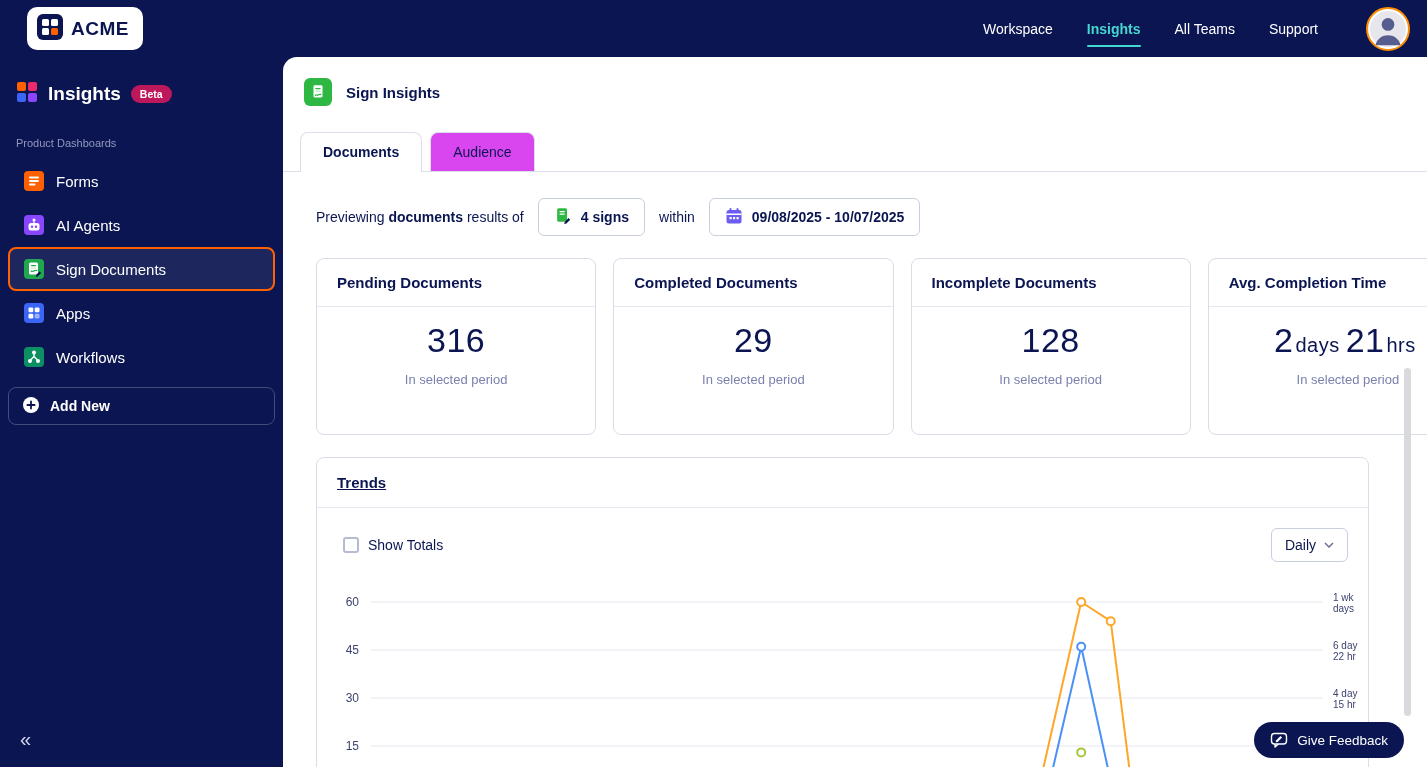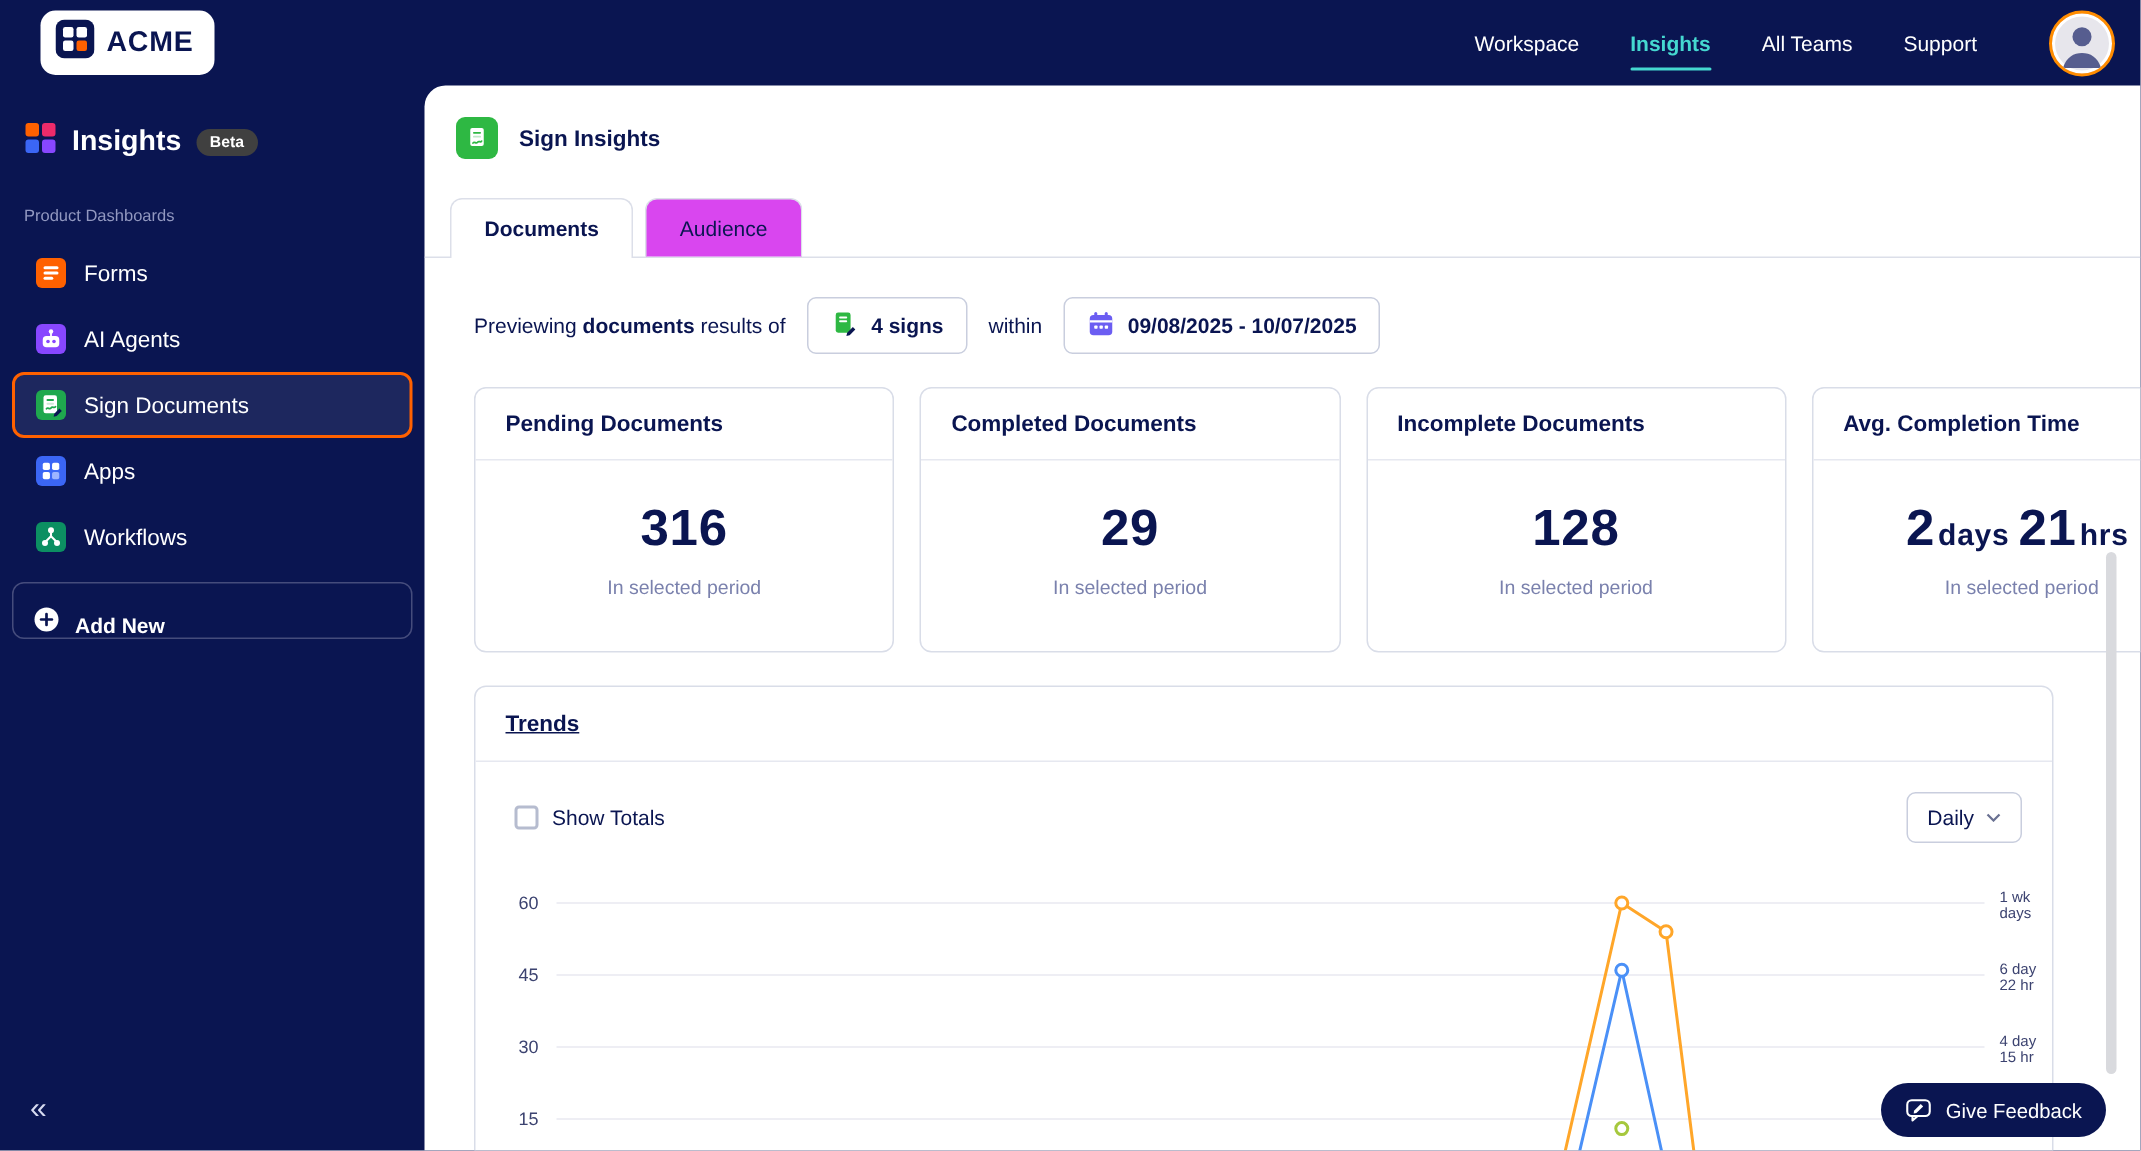--- a/index.html
+++ b/index.html
@@ -14,46 +14,46 @@
   .topnav { display:flex; align-items:center; gap:34px; }
   .topnav a { color:#fff; font-size:14px; text-decoration:none; cursor:pointer; position:relative; }
   .topnav a.active { color:#45d8d0; font-weight:700; }
   .topnav a.active::after { content:""; position:absolute; left:0; right:0; bottom:-10px; height:2px; background:#45d8d0; border-radius:2px; }
   .avatar { width:44px; height:44px; border-radius:50%; border:2px solid #ff8c00; box-shadow:inset 0 0 0 2px #fff; background:#e7e6ec; display:flex; align-items:center; justify-content:center; overflow:hidden; margin-left:14px; cursor:pointer; }
 
   
   .sidebar { position:absolute; top:57px; left:0; width:283px; bottom:0; color:#fff; }
   .sidebar-head { display:flex; align-items:center; gap:10px; padding:24px 16px 10px 16px; }
   .sidebar-title { font-size:19px; font-weight:700; }
-  .beta { background:#404040; color:#fff; font-size:10.5px; font-weight:700; padding:3px 9px; border-radius:10px; }
+  .beta { background:#be185d; color:#fff; font-size:10.5px; font-weight:700; padding:3px 9px; border-radius:10px; }
   .section-label { padding:20px 16px 10px 16px; font-size:11px; color:#9298c0; }
   .side-item { height:44px; display:flex; align-items:center; gap:12px; margin:0 8px; padding:0 14px; font-size:15px; border:2px solid transparent; border-radius:8px; cursor:pointer; }
   .side-item.selected { border-color:#ff6100; background:rgba(255,255,255,0.08); }
   .side-icon { width:20px; height:20px; flex:0 0 20px; }
-  .add-new { margin:8px; width:267px; height:38px; display:flex; align-items:flex-end; gap:10px; padding:0 13px; background:transparent; border:1px solid #454c7c; border-radius:8px; color:#fff; font-size:14px; font-weight:700; font-family:inherit; cursor:pointer; }
+  .add-new { margin:8px; width:267px; height:38px; display:flex; align-items:center; gap:10px; padding:0 13px; background:transparent; border:1px solid #454c7c; border-radius:8px; color:#fff; font-size:14px; font-weight:700; font-family:inherit; cursor:pointer; }
   .collapse { position:absolute; left:20px; bottom:16px; font-size:20px; color:#d6daf0; cursor:pointer; }
 
   
   .main { position:absolute; left:283px; top:57px; right:0; bottom:0; background:#fff; border-top-left-radius:14px; overflow:hidden; color:#0a1551; }
   .main-header { display:flex; align-items:center; gap:14px; margin:21px 0 0 21px; }
   .main-header h1 { font-size:15px; font-weight:700; }
   .app-icon { width:28px; height:28px; border-radius:6px; background:#2eb843; display:flex; align-items:center; justify-content:center; }
 
   .tabs { display:flex; align-items:flex-end; gap:8px; padding-left:17px; margin-top:26px; border-bottom:1px solid #dcdfe9; }
   .tab { border:1px solid #dcdfe9; border-bottom:none; border-radius:8px 8px 0 0; background:#d946ef; padding:11px 22px; font-size:14px; cursor:pointer; }
   .tab.active { background:#fff; font-weight:700; margin-bottom:-1px; padding-bottom:12px; }
 
   .filter-row { display:flex; align-items:center; gap:14px; margin:26px 0 0 33px; font-size:14px; }
   .filter-row b { font-weight:700; }
   .chip { display:inline-flex; align-items:center; gap:9px; border:1px solid #c9cede; border-radius:6px; background:#fff; height:38px; padding:0 15px; font-size:14px; font-weight:700; color:#0a1551; font-family:inherit; cursor:pointer; }
 
   .stats-row { display:flex; gap:17px; width:1172px; margin:22px 0 0 33px; }
   .stat-card { flex:1; border:1px solid #d9dde8; border-radius:8px; background:#fff; height:177px; }
   .stat-h { padding:15px 20px; font-size:15px; font-weight:700; border-bottom:1px solid #e6e8f0; }
-  .stat-v { text-align:center; font-size:34px; font-weight:700; margin-top:26px; letter-spacing:0.5px; }
+  .stat-v { text-align:center; font-size:34px; font-weight:400; margin-top:14px; letter-spacing:0.5px; }
   .stat-v .unit { font-size:20px; margin:0 6px 0 2px; }
   .stat-c { text-align:center; font-size:13px; color:#7a81ad; margin-top:12px; }
 
   .trends-card { position:relative; width:1053px; margin:22px 0 0 33px; border:1px solid #d9dde8; border-radius:8px; height:470px; overflow:hidden; background:#fff; }
   .trends-h { padding:16px 20px; font-size:15px; font-weight:700; border-bottom:1px solid #e6e8f0;text-decoration:underline; }
   .trends-controls { display:flex; justify-content:space-between; padding:20px 20px 0 26px; }
   .show-totals { display:flex; align-items:center; gap:9px; font-size:14px; }
   .checkbox { width:16px; height:16px; border:2px solid #b6bccf; border-radius:3px; background:#fff; cursor:pointer; }
   .select { display:inline-flex; align-items:center; gap:8px; border:1px solid #c9cede; border-radius:6px; padding:8px 13px; font-size:14px; cursor:pointer; }
   .chart-wrap { position:absolute; left:0; top:120px; width:1053px; height:340px; }

